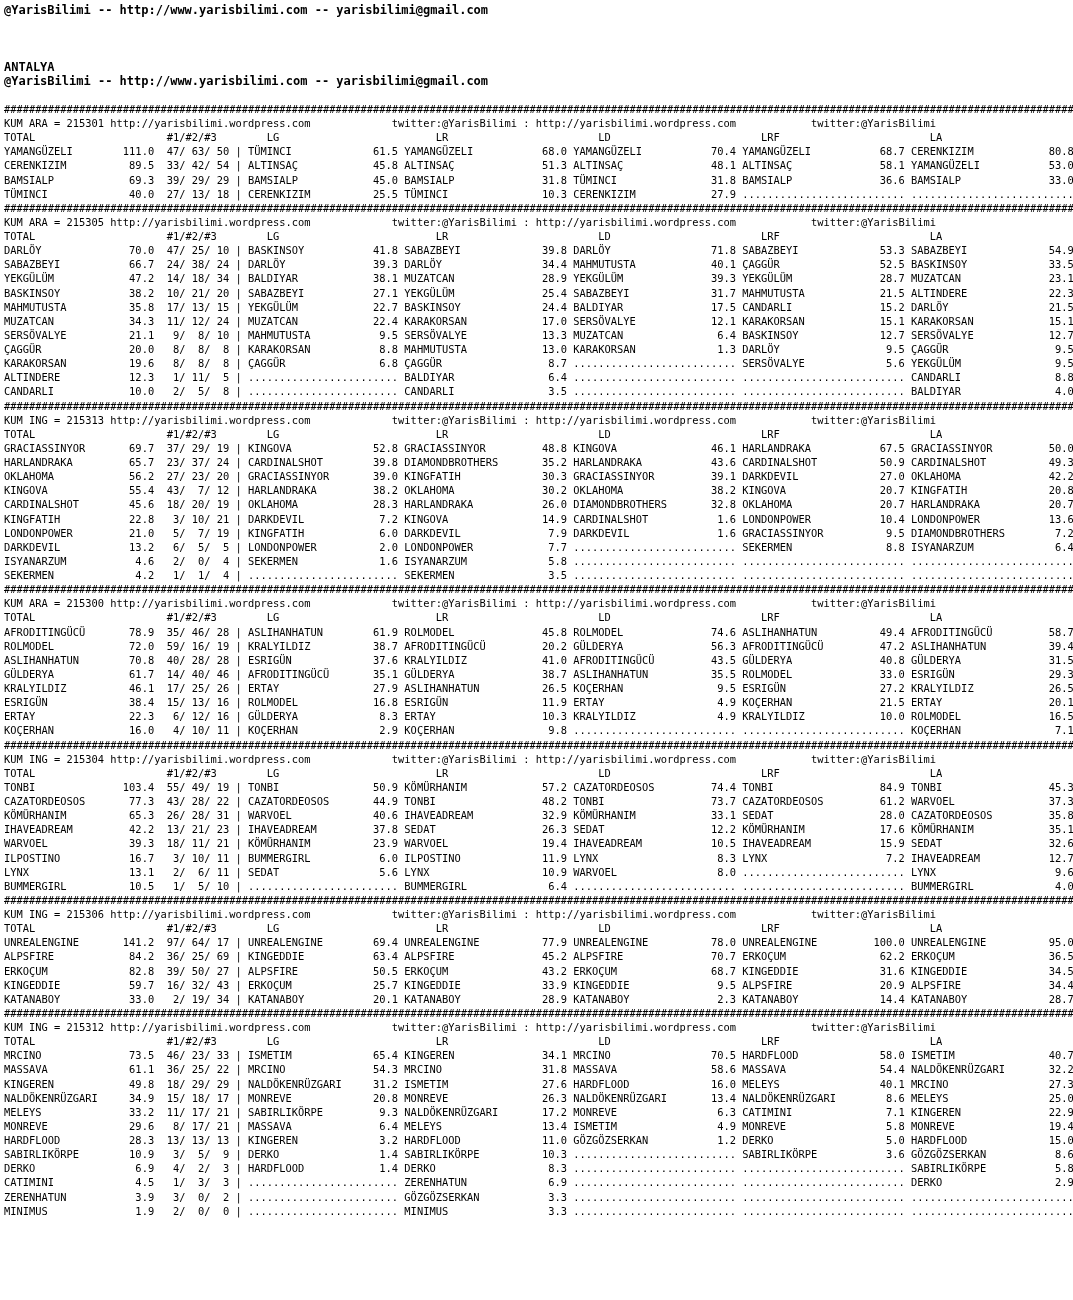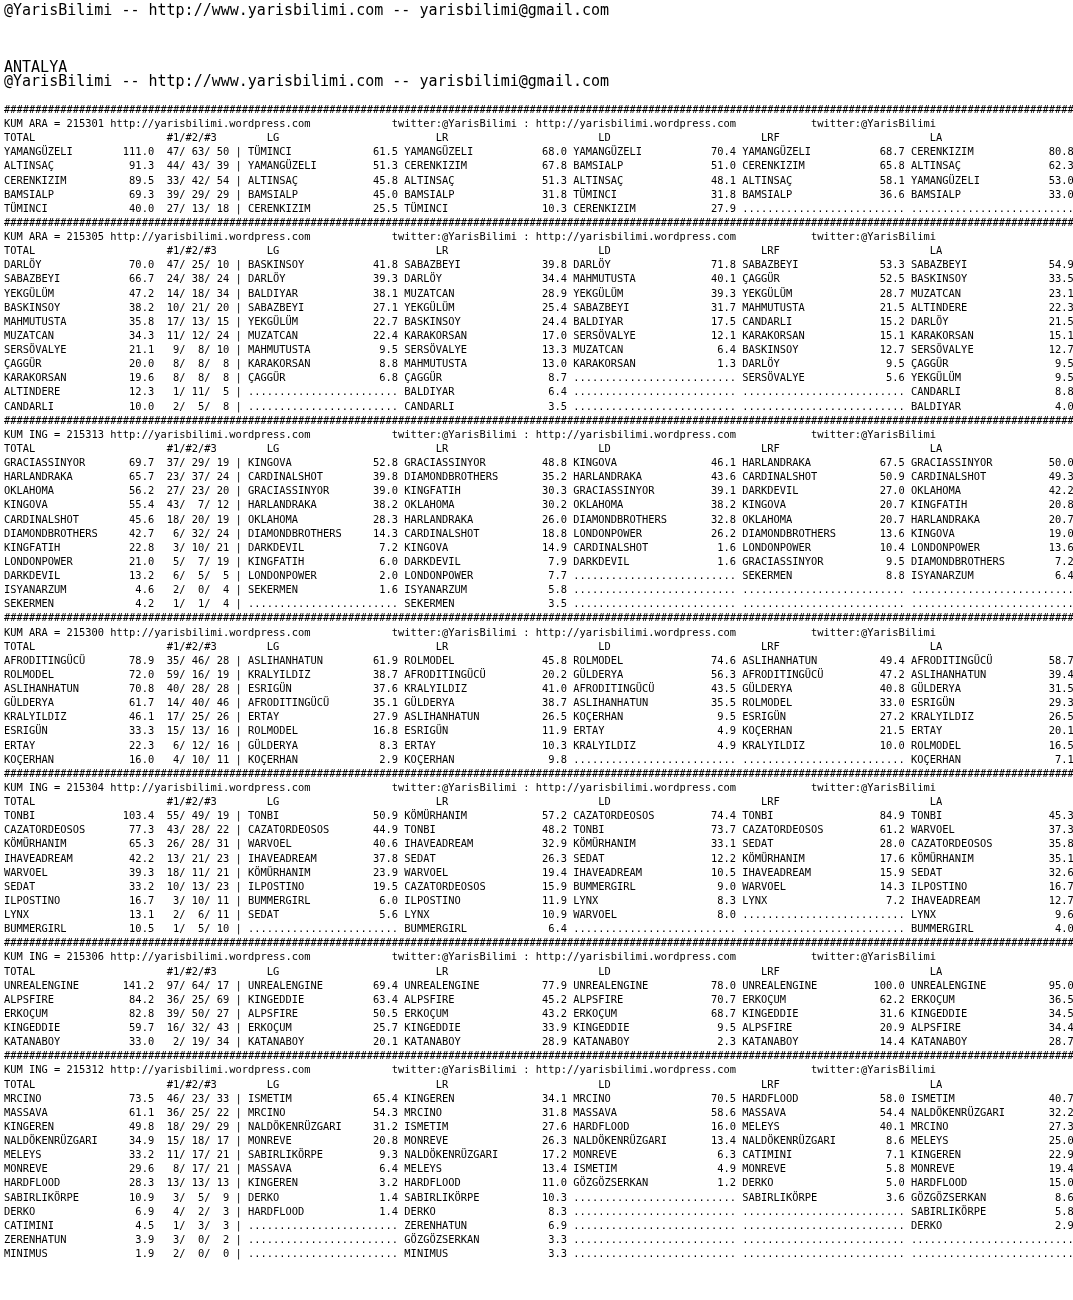--- a/index.html
+++ b/index.html
@@ -6,39 +6,38 @@
   body{width:1073px;height:1300px;overflow:hidden;}
   #report{padding:3px 0 0 4px;color:#000;}
   .line{
     font-family:"DejaVu Sans Mono","Liberation Mono",monospace;
     font-size:10.4px;
     height:14.13px;
     line-height:14.13px;
     white-space:pre;
     color:#000;
   }
-  .line.big{font-size:15px;font-weight:normal;}
+  .line.big{font-size:12px;font-weight:bold;}
 </style>
 </head>
 <body>
 
 <div id="report">
   <div class="line big">@YarisBilimi -- http://www.yarisbilimi.com -- yarisbilimi@gmail.com</div>
   <div class="line"> </div>
   <div class="line"> </div>
   <div class="line"> </div>
   <div class="line big">ANTALYA</div>
   <div class="line big">@YarisBilimi -- http://www.yarisbilimi.com -- yarisbilimi@gmail.com</div>
   <div class="line"> </div>
   <div id="sections">
       <div class="line">###########################################################################################################################################################################</div>
       <div class="line">KUM ARA = 215301 http://yarisbilimi.wordpress.com             twitter:@YarisBilimi : http://yarisbilimi.wordpress.com            twitter:@YarisBilimi</div>
       <div class="line">TOTAL                     #1/#2/#3        LG                         LR                        LD                        LRF                        LA</div>
       <div class="line">YAMANGÜZELI        111.0  47/ 63/ 50 | TÜMINCI             61.5 YAMANGÜZELI           68.0 YAMANGÜZELI           70.4 YAMANGÜZELI           68.7 CERENKIZIM            80.8</div>
-      <div class="line">ALTINSAÇ            91.3  44/ 43/ 39 | YAMANGÜZELI         51.3 CERENKIZIM            67.8 BAMSIALP              51.0 CERENKIZIM            65.8 ALTINSAÇ              62.3</div>
       <div class="line">CERENKIZIM          89.5  33/ 42/ 54 | ALTINSAÇ            45.8 ALTINSAÇ              51.3 ALTINSAÇ              48.1 ALTINSAÇ              58.1 YAMANGÜZELI           53.0</div>
       <div class="line">BAMSIALP            69.3  39/ 29/ 29 | BAMSIALP            45.0 BAMSIALP              31.8 TÜMINCI               31.8 BAMSIALP              36.6 BAMSIALP              33.0</div>
       <div class="line">TÜMINCI             40.0  27/ 13/ 18 | CERENKIZIM          25.5 TÜMINCI               10.3 CERENKIZIM            27.9 .......................... ..........................</div>
       <div class="line">###########################################################################################################################################################################</div>
       <div class="line">KUM ARA = 215305 http://yarisbilimi.wordpress.com             twitter:@YarisBilimi : http://yarisbilimi.wordpress.com            twitter:@YarisBilimi</div>
       <div class="line">TOTAL                     #1/#2/#3        LG                         LR                        LD                        LRF                        LA</div>
       <div class="line">DARLÖY              70.0  47/ 25/ 10 | BASKINSOY           41.8 SABAZBEYI             39.8 DARLÖY                71.8 SABAZBEYI             53.3 SABAZBEYI             54.9</div>
       <div class="line">SABAZBEYI           66.7  24/ 38/ 24 | DARLÖY              39.3 DARLÖY                34.4 MAHMUTUSTA            40.1 ÇAGGÜR                52.5 BASKINSOY             33.5</div>
       <div class="line">YEKGÜLÜM            47.2  14/ 18/ 34 | BALDIYAR            38.1 MUZATCAN              28.9 YEKGÜLÜM              39.3 YEKGÜLÜM              28.7 MUZATCAN              23.1</div>
       <div class="line">BASKINSOY           38.2  10/ 21/ 20 | SABAZBEYI           27.1 YEKGÜLÜM              25.4 SABAZBEYI             31.7 MAHMUTUSTA            21.5 ALTINDERE             22.3</div>
@@ -50,46 +49,44 @@
       <div class="line">ALTINDERE           12.3   1/ 11/  5 | ........................ BALDIYAR               6.4 .......................... .......................... CANDARLI               8.8</div>
       <div class="line">CANDARLI            10.0   2/  5/  8 | ........................ CANDARLI               3.5 .......................... .......................... BALDIYAR               4.0</div>
       <div class="line">###########################################################################################################################################################################</div>
       <div class="line">KUM ING = 215313 http://yarisbilimi.wordpress.com             twitter:@YarisBilimi : http://yarisbilimi.wordpress.com            twitter:@YarisBilimi</div>
       <div class="line">TOTAL                     #1/#2/#3        LG                         LR                        LD                        LRF                        LA</div>
       <div class="line">GRACIASSINYOR       69.7  37/ 29/ 19 | KINGOVA             52.8 GRACIASSINYOR         48.8 KINGOVA               46.1 HARLANDRAKA           67.5 GRACIASSINYOR         50.0</div>
       <div class="line">HARLANDRAKA         65.7  23/ 37/ 24 | CARDINALSHOT        39.8 DIAMONDBROTHERS       35.2 HARLANDRAKA           43.6 CARDINALSHOT          50.9 CARDINALSHOT          49.3</div>
       <div class="line">OKLAHOMA            56.2  27/ 23/ 20 | GRACIASSINYOR       39.0 KINGFATIH             30.3 GRACIASSINYOR         39.1 DARKDEVIL             27.0 OKLAHOMA              42.2</div>
       <div class="line">KINGOVA             55.4  43/  7/ 12 | HARLANDRAKA         38.2 OKLAHOMA              30.2 OKLAHOMA              38.2 KINGOVA               20.7 KINGFATIH             20.8</div>
       <div class="line">CARDINALSHOT        45.6  18/ 20/ 19 | OKLAHOMA            28.3 HARLANDRAKA           26.0 DIAMONDBROTHERS       32.8 OKLAHOMA              20.7 HARLANDRAKA           20.7</div>
-      <div class="line">DIAMONDBROTHERS     42.7   6/ 32/ 24 | DIAMONDBROTHERS     14.3 CARDINALSHOT          18.8 LONDONPOWER           26.2 DIAMONDBROTHERS       13.6 KINGOVA               19.0</div>
       <div class="line">KINGFATIH           22.8   3/ 10/ 21 | DARKDEVIL            7.2 KINGOVA               14.9 CARDINALSHOT           1.6 LONDONPOWER           10.4 LONDONPOWER           13.6</div>
       <div class="line">LONDONPOWER         21.0   5/  7/ 19 | KINGFATIH            6.0 DARKDEVIL              7.9 DARKDEVIL              1.6 GRACIASSINYOR          9.5 DIAMONDBROTHERS        7.2</div>
       <div class="line">DARKDEVIL           13.2   6/  5/  5 | LONDONPOWER          2.0 LONDONPOWER            7.7 .......................... SEKERMEN               8.8 ISYANARZUM             6.4</div>
       <div class="line">ISYANARZUM           4.6   2/  0/  4 | SEKERMEN             1.6 ISYANARZUM             5.8 .......................... .......................... ..........................</div>
       <div class="line">SEKERMEN             4.2   1/  1/  4 | ........................ SEKERMEN               3.5 .......................... .......................... ..........................</div>
       <div class="line">###########################################################################################################################################################################</div>
       <div class="line">KUM ARA = 215300 http://yarisbilimi.wordpress.com             twitter:@YarisBilimi : http://yarisbilimi.wordpress.com            twitter:@YarisBilimi</div>
       <div class="line">TOTAL                     #1/#2/#3        LG                         LR                        LD                        LRF                        LA</div>
       <div class="line">AFRODITINGÜCÜ       78.9  35/ 46/ 28 | ASLIHANHATUN        61.9 ROLMODEL              45.8 ROLMODEL              74.6 ASLIHANHATUN          49.4 AFRODITINGÜCÜ         58.7</div>
       <div class="line">ROLMODEL            72.0  59/ 16/ 19 | KRALYILDIZ          38.7 AFRODITINGÜCÜ         20.2 GÜLDERYA              56.3 AFRODITINGÜCÜ         47.2 ASLIHANHATUN          39.4</div>
       <div class="line">ASLIHANHATUN        70.8  40/ 28/ 28 | ESRIGÜN             37.6 KRALYILDIZ            41.0 AFRODITINGÜCÜ         43.5 GÜLDERYA              40.8 GÜLDERYA              31.5</div>
       <div class="line">GÜLDERYA            61.7  14/ 40/ 46 | AFRODITINGÜCÜ       35.1 GÜLDERYA              38.7 ASLIHANHATUN          35.5 ROLMODEL              33.0 ESRIGÜN               29.3</div>
       <div class="line">KRALYILDIZ          46.1  17/ 25/ 26 | ERTAY               27.9 ASLIHANHATUN          26.5 KOÇERHAN               9.5 ESRIGÜN               27.2 KRALYILDIZ            26.5</div>
-      <div class="line">ESRIGÜN             33.3  15/ 13/ 16 | ROLMODEL            16.8 ESRIGÜN               11.9 ERTAY                  4.9 KOÇERHAN              21.5 ERTAY                 20.1</div>
+      <div class="line">ESRIGÜN             38.4  15/ 13/ 16 | ROLMODEL            16.8 ESRIGÜN               11.9 ERTAY                  4.9 KOÇERHAN              21.5 ERTAY                 20.1</div>
       <div class="line">ERTAY               22.3   6/ 12/ 16 | GÜLDERYA             8.3 ERTAY                 10.3 KRALYILDIZ             4.9 KRALYILDIZ            10.0 ROLMODEL              16.5</div>
       <div class="line">KOÇERHAN            16.0   4/ 10/ 11 | KOÇERHAN             2.9 KOÇERHAN               9.8 .......................... .......................... KOÇERHAN               7.1</div>
       <div class="line">###########################################################################################################################################################################</div>
       <div class="line">KUM ING = 215304 http://yarisbilimi.wordpress.com             twitter:@YarisBilimi : http://yarisbilimi.wordpress.com            twitter:@YarisBilimi</div>
       <div class="line">TOTAL                     #1/#2/#3        LG                         LR                        LD                        LRF                        LA</div>
       <div class="line">TONBI              103.4  55/ 49/ 19 | TONBI               50.9 KÖMÜRHANIM            57.2 CAZATORDEOSOS         74.4 TONBI                 84.9 TONBI                 45.3</div>
       <div class="line">CAZATORDEOSOS       77.3  43/ 28/ 22 | CAZATORDEOSOS       44.9 TONBI                 48.2 TONBI                 73.7 CAZATORDEOSOS         61.2 WARVOEL               37.3</div>
       <div class="line">KÖMÜRHANIM          65.3  26/ 28/ 31 | WARVOEL             40.6 IHAVEADREAM           32.9 KÖMÜRHANIM            33.1 SEDAT                 28.0 CAZATORDEOSOS         35.8</div>
       <div class="line">IHAVEADREAM         42.2  13/ 21/ 23 | IHAVEADREAM         37.8 SEDAT                 26.3 SEDAT                 12.2 KÖMÜRHANIM            17.6 KÖMÜRHANIM            35.1</div>
       <div class="line">WARVOEL             39.3  18/ 11/ 21 | KÖMÜRHANIM          23.9 WARVOEL               19.4 IHAVEADREAM           10.5 IHAVEADREAM           15.9 SEDAT                 32.6</div>
-      <div class="line">SEDAT               33.2  10/ 13/ 23 | ILPOSTINO           19.5 CAZATORDEOSOS         15.9 BUMMERGIRL             9.0 WARVOEL               14.3 ILPOSTINO             16.7</div>
       <div class="line">ILPOSTINO           16.7   3/ 10/ 11 | BUMMERGIRL           6.0 ILPOSTINO             11.9 LYNX                   8.3 LYNX                   7.2 IHAVEADREAM           12.7</div>
       <div class="line">LYNX                13.1   2/  6/ 11 | SEDAT                5.6 LYNX                  10.9 WARVOEL                8.0 .......................... LYNX                   9.6</div>
       <div class="line">BUMMERGIRL          10.5   1/  5/ 10 | ........................ BUMMERGIRL             6.4 .......................... .......................... BUMMERGIRL             4.0</div>
       <div class="line">###########################################################################################################################################################################</div>
       <div class="line">KUM ING = 215306 http://yarisbilimi.wordpress.com             twitter:@YarisBilimi : http://yarisbilimi.wordpress.com            twitter:@YarisBilimi</div>
       <div class="line">TOTAL                     #1/#2/#3        LG                         LR                        LD                        LRF                        LA</div>
       <div class="line">UNREALENGINE       141.2  97/ 64/ 17 | UNREALENGINE        69.4 UNREALENGINE          77.9 UNREALENGINE          78.0 UNREALENGINE         100.0 UNREALENGINE          95.0</div>
       <div class="line">ALPSFIRE            84.2  36/ 25/ 69 | KINGEDDIE           63.4 ALPSFIRE              45.2 ALPSFIRE              70.7 ERKOÇUM               62.2 ERKOÇUM               36.5</div>
       <div class="line">ERKOÇUM             82.8  39/ 50/ 27 | ALPSFIRE            50.5 ERKOÇUM               43.2 ERKOÇUM               68.7 KINGEDDIE             31.6 KINGEDDIE             34.5</div>
       <div class="line">KINGEDDIE           59.7  16/ 32/ 43 | ERKOÇUM             25.7 KINGEDDIE             33.9 KINGEDDIE              9.5 ALPSFIRE              20.9 ALPSFIRE              34.4</div>

